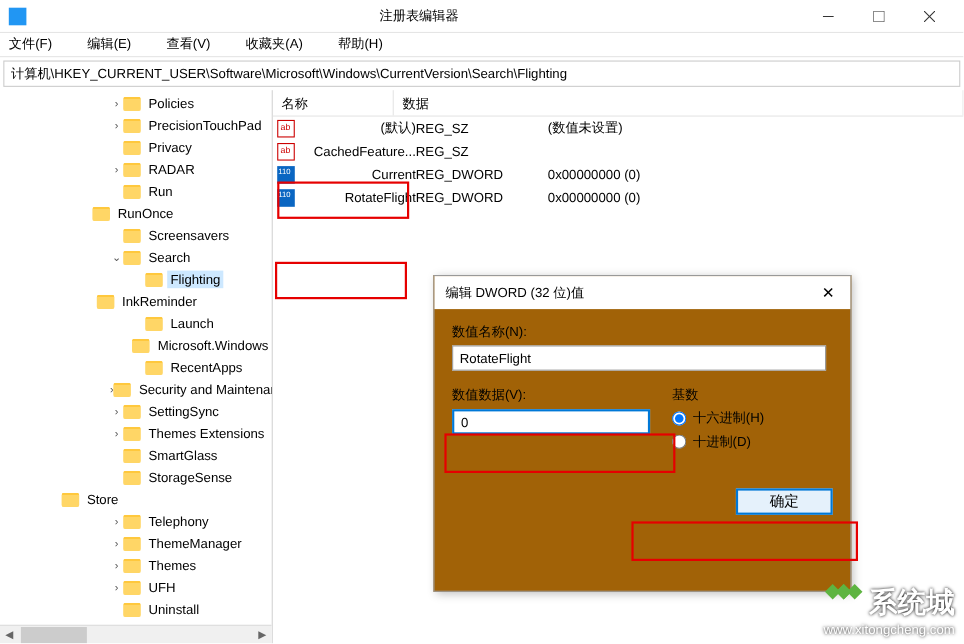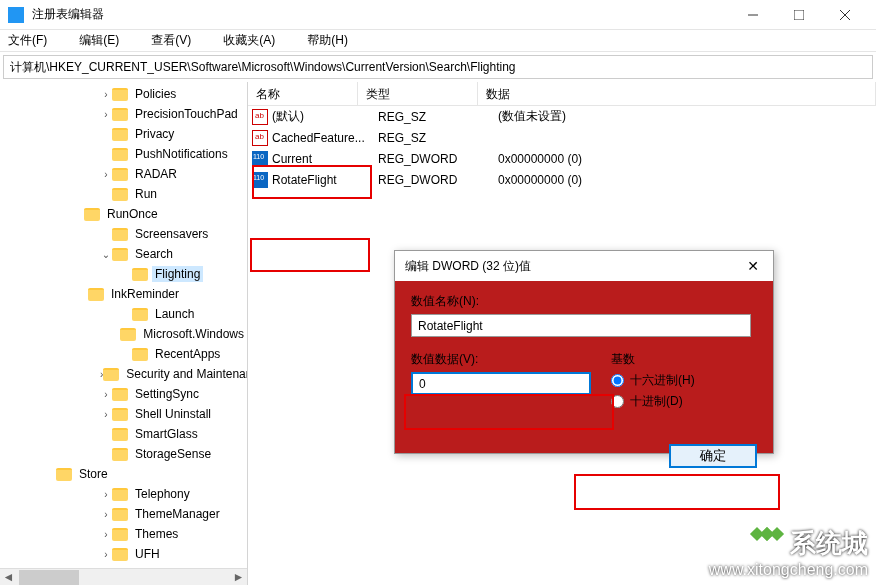--- a/index.html
+++ b/index.html
@@ -1,20 +1,20 @@
 <!DOCTYPE html>
 <html><head>
 <meta charset="utf-8">
 <style>
 * { box-sizing: border-box; margin: 0; padding: 0; }
 body { font-family: "Microsoft YaHei", "Segoe UI", sans-serif; font-size: 12px; background: #fff; width: 876px; height: 585px; overflow: hidden; position: relative; }
 
 .titlebar { height: 30px; display: flex; align-items: center; padding: 0 8px; border-bottom: 1px solid #e5e5e5; }
 .titlebar .icon { width: 16px; height: 16px; background: #2196f3; margin-right: 8px; display: inline-block; }
-.titlebar .title { flex: 1; font-size: 12px; }
+.titlebar .title { flex: 1; font-size: 12px; text-align: center; }
 .winbtn { width: 46px; height: 30px; display: flex; align-items: center; justify-content: center; color: #666; }
 .winbtn svg { width: 10px; height: 10px; }
 
 .menubar { height: 22px; display: flex; align-items: center; padding: 0 4px; gap: 24px; border-bottom: 1px solid #e5e5e5; }
 .menubar span { padding: 2px 4px; }
 
 .pathbar { height: 24px; border: 1px solid #ccc; margin: 3px; padding: 3px 6px; font-size: 12px; }
 
 .main { display: flex; height: calc(100% - 82px); }
 .tree { width: 248px; border-right: 1px solid #d4d4d4; overflow: hidden; position: relative; }
@@ -30,27 +30,27 @@
 .list-header .col { padding: 4px 8px; border-right: 1px solid #e5e5e5; }
 .col-name { width: 110px; }
 .col-type { width: 120px; }
 .col-data { flex: 1; }
 .list-body .row { display: flex; height: 21px; align-items: center; padding-left: 4px; }
 .row .ic { width: 16px; height: 16px; margin-right: 4px; flex-shrink: 0; }
 .ic-sz { background: #fff; border: 1px solid #c00; position: relative; }
 .ic-sz::after { content: "ab"; color: #c00; font-size: 8px; position: absolute; top: 1px; left: 2px; }
 .ic-dw { background: #0a66c2; position: relative; }
 .ic-dw::after { content: "110"; color: #fff; font-size: 7px; position: absolute; top: 2px; left: 1px; }
-.row .c1 { width: 106px; overflow: hidden; text-overflow: ellipsis; white-space: nowrap; }
+.row .c1 { width: 106px; overflow: hidden; text-overflow: ellipsis; white-space: nowrap; text-align: right; }
 .row .c2 { width: 120px; }
 .row .c3 { flex: 1; }
 
 .redbox { position: absolute; border: 2px solid #e60000; pointer-events: none; }
 
-.dialog { position: absolute; left: 394px; top: 250px; width: 380px; height: 204px; background: #b91c1c; border: 1px solid #999; box-shadow: 2px 2px 8px rgba(0,0,0,0.25); }
+.dialog { position: absolute; left: 394px; top: 250px; width: 380px; height: 288px; background: #a16207; border: 1px solid #999; box-shadow: 2px 2px 8px rgba(0,0,0,0.25); }
 .dlg-title { height: 30px; display: flex; align-items: center; padding: 0 10px; font-size: 12px; background: #fff; }
 .dlg-title .t { flex: 1; }
 .dlg-close { width: 20px; text-align: center; font-size: 14px; }
 .dlg-body { padding: 12px 16px; }
 .dlg-body .lbl { margin-bottom: 4px; font-size: 12px; }
 .dlg-body input[type=text] { width: 340px; height: 23px; border: 1px solid #999; padding: 2px 6px; font-size: 12px; margin-bottom: 14px; }
 .dlg-row { display: flex; gap: 20px; }
 .dlg-col { flex: 1; }
 .radio-row { display: flex; align-items: center; margin: 4px 0; font-size: 12px; gap: 6px; }
 .radio-row input { margin: 0; }
@@ -58,21 +58,21 @@
 .dlg-btns button { width: 88px; height: 24px; border: 1px solid #999; background: #efefef; }
 .dlg-btns button.primary { border: 2px solid #0078d7; background: #e5f1fb; }
 .val-input { border: 2px solid #0078d7 !important; width: 180px !important; }
 .val-input::selection { background: #0078d7; color: #fff; }
 
 .watermark { position: absolute; right: 8px; bottom: 6px; color: #fff; text-align: right; }
 .watermark .wm-logo { display: flex; align-items: center; gap: 8px; justify-content: flex-end; }
 .wm-cubes { width: 30px; height: 30px; }
 .wm-cubes .c { width: 10px; height: 10px; background: #5eb441; position: absolute; transform: rotate(45deg); }
 .watermark .big { font-size: 26px; font-weight: bold; text-shadow: 0 0 3px #000; }
-.watermark .small { font-size: 16px; text-shadow: 0 0 3px #000; text-align: center; }
+.watermark .small { font-size: 12px; text-shadow: 0 0 3px #000; text-align: center; }
 
 .hscroll { position: absolute; bottom: 0; left: 0; right: 0; height: 17px; background: #f0f0f0; display: flex; align-items: center; border-top: 1px solid #ddd; }
 .hscroll .arr { width: 17px; height: 17px; display: flex; align-items: center; justify-content: center; color: #666; }
 .hscroll .thumb { height: 15px; background: #ccc; }
 </style>
 </head>
 <body>
 
 <div class="titlebar">
   <span class="icon"></span>
@@ -117,25 +117,20 @@
           <span class="chev">›</span>
           <span class="folder"></span>
           <span class="label">PrecisionTouchPad</span>
         </div>
         <div class="tree-item" style="padding-left: 100px;">
           <span class="chev"></span>
           <span class="folder"></span>
           <span class="label">Privacy</span>
         </div>
         <div class="tree-item" style="padding-left: 100px;">
-          <span class="chev"></span>
-          <span class="folder"></span>
-          <span class="label">PushNotifications</span>
-        </div>
-        <div class="tree-item" style="padding-left: 100px;">
           <span class="chev">›</span>
           <span class="folder"></span>
           <span class="label">RADAR</span>
         </div>
         <div class="tree-item" style="padding-left: 100px;">
           <span class="chev"></span>
           <span class="folder"></span>
           <span class="label">Run</span>
         </div>
         <div class="tree-item" style="padding-left: 72px;">
@@ -184,21 +179,21 @@
           <span class="label">Security and Maintenance</span>
         </div>
         <div class="tree-item" style="padding-left: 100px;">
           <span class="chev">›</span>
           <span class="folder"></span>
           <span class="label">SettingSync</span>
         </div>
         <div class="tree-item" style="padding-left: 100px;">
           <span class="chev">›</span>
           <span class="folder"></span>
-          <span class="label">Shell Uninstall</span>
+          <span class="label">Themes Extensions</span>
         </div>
         <div class="tree-item" style="padding-left: 100px;">
           <span class="chev"></span>
           <span class="folder"></span>
           <span class="label">SmartGlass</span>
         </div>
         <div class="tree-item" style="padding-left: 100px;">
           <span class="chev"></span>
           <span class="folder"></span>
           <span class="label">StorageSense</span>
@@ -237,21 +232,20 @@
     <div class="hscroll">
       <div class="arr">◄</div>
       <div class="thumb" style="width:60px;margin-left:2px"></div>
       <div style="flex:1"></div>
       <div class="arr">►</div>
     </div>
   </div>
   <div class="list">
     <div class="list-header">
       <div class="col col-name">名称</div>
-      <div class="col col-type">类型</div>
       <div class="col col-data">数据</div>
     </div>
     <div class="list-body" id="list-body">
         <div class="row">
           <span class="ic ic-sz"></span>
           <span class="c1">(默认)</span>
           <span class="c2">REG_SZ</span>
           <span class="c3">(数值未设置)</span>
         </div>
         <div class="row">

